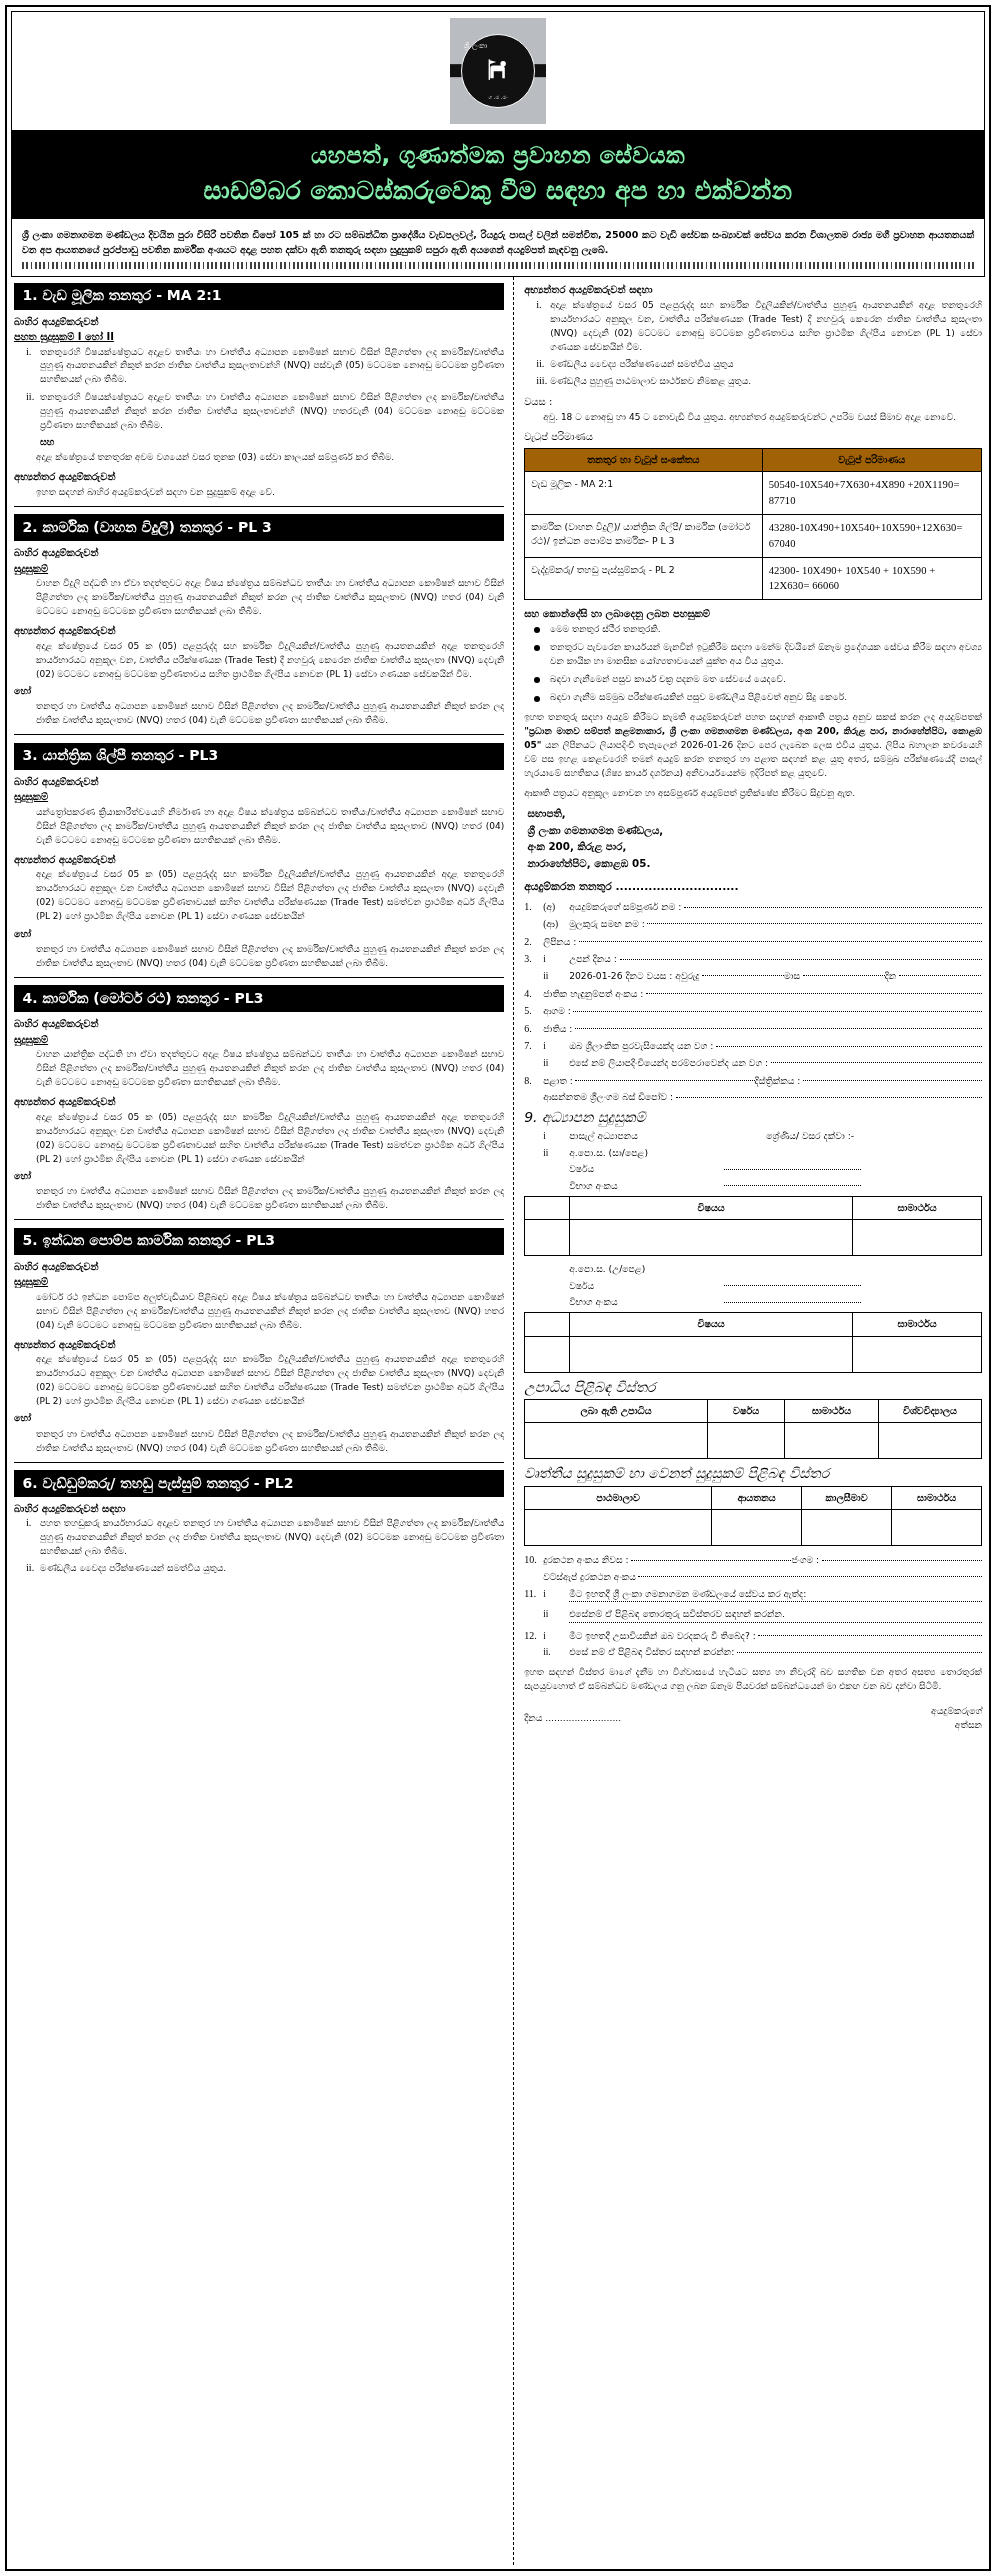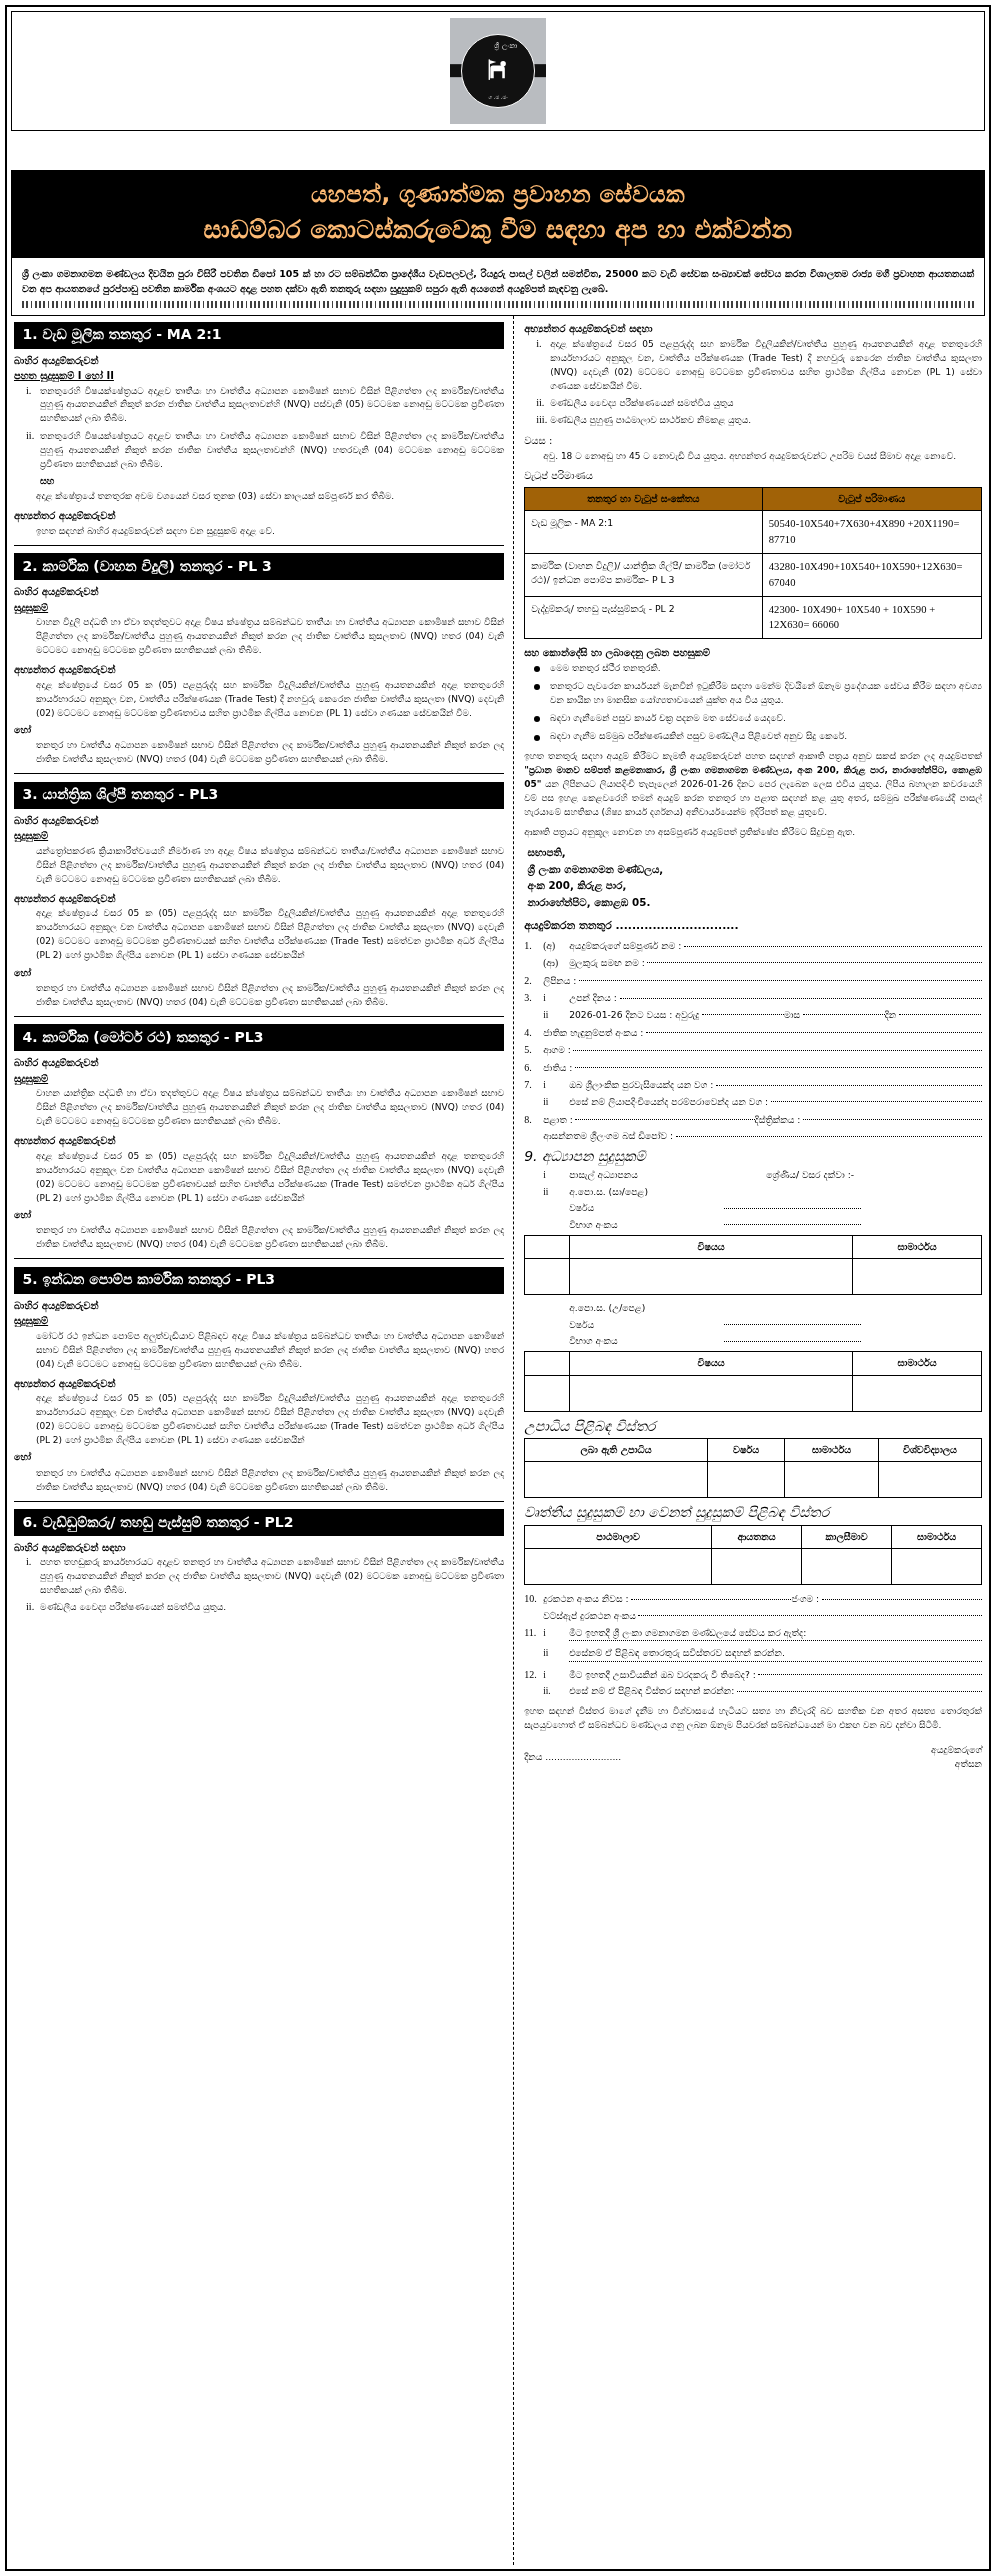--- a/index.html
+++ b/index.html
@@ -54,43 +54,42 @@
   }
   .logo-stripe {
     position: absolute;
     left: 0; right: 0;
     top: 50%;
     transform: translateY(-50%);
     height: 13.7px;
     background: #111;
   }
   .logo-top-text {
-    position: absolute; top: 7.7px; left: 16px; right: 0;
-    text-align: center;
+    position: absolute; top: 7.7px; left: 2px; right: 0;
+    text-align: left;
     color: #fff; font-size: 6.9px; letter-spacing: 0.4px;
   }
   .logo-bot-text {
     position: absolute; bottom: 6px; left: 0; right: 0;
     text-align: center;
     color: #fff; font-size: 5.2px;
   }
   .logo-bull {
     width: 26px; height: 29px;
     position: relative;
     z-index: 3;
   }
 
   
   .headline {
     background: #000;
-    color: #fdba74;
+    color: #86efac;
     text-align: center;
     padding: 8.6px 5.2px 10.3px;
     flex: 0 0 auto;
-    margin-top: 39px;
   }
   .headline .l1 {
     font-size: 23px;
     font-weight: bold;
     line-height: 1.45;
     letter-spacing: 0.4px;
   }
   .headline .l2 {
     font-size: 25px;
     font-weight: bold;

